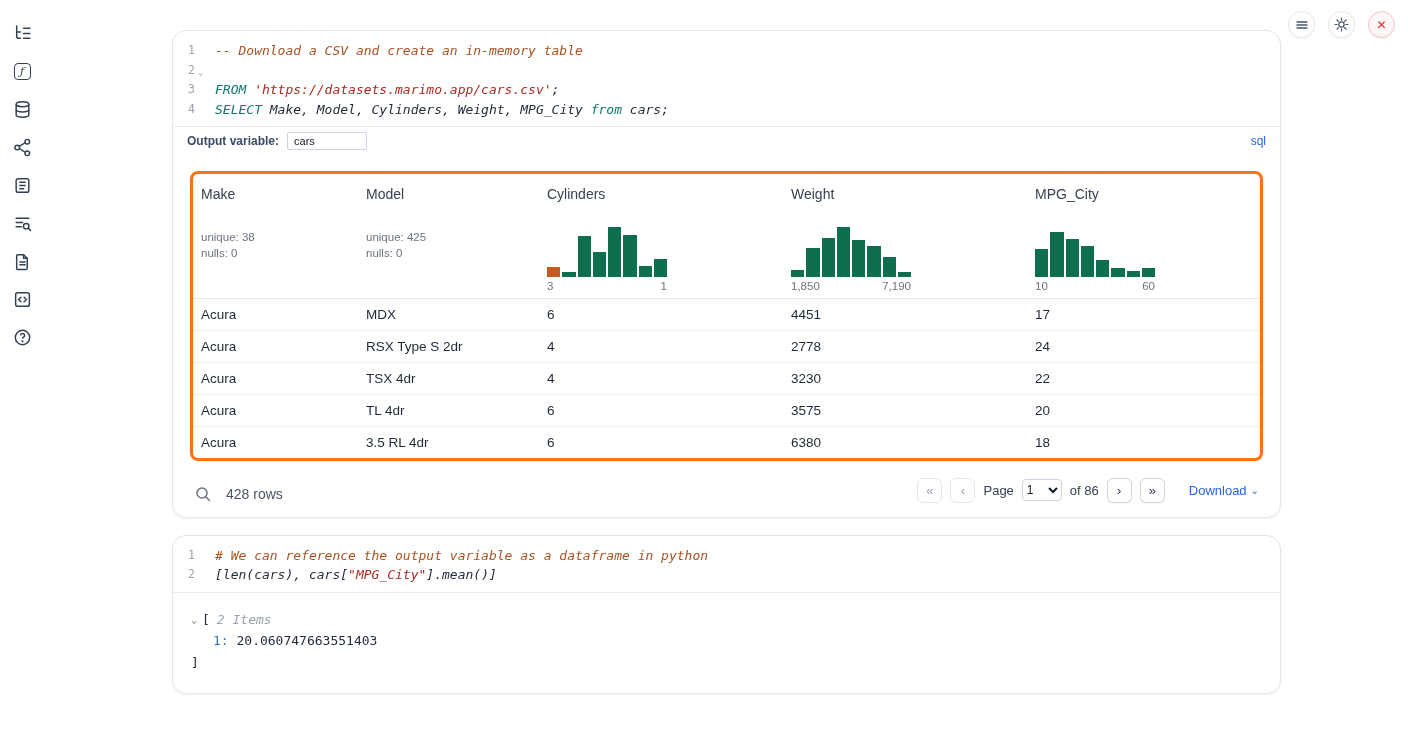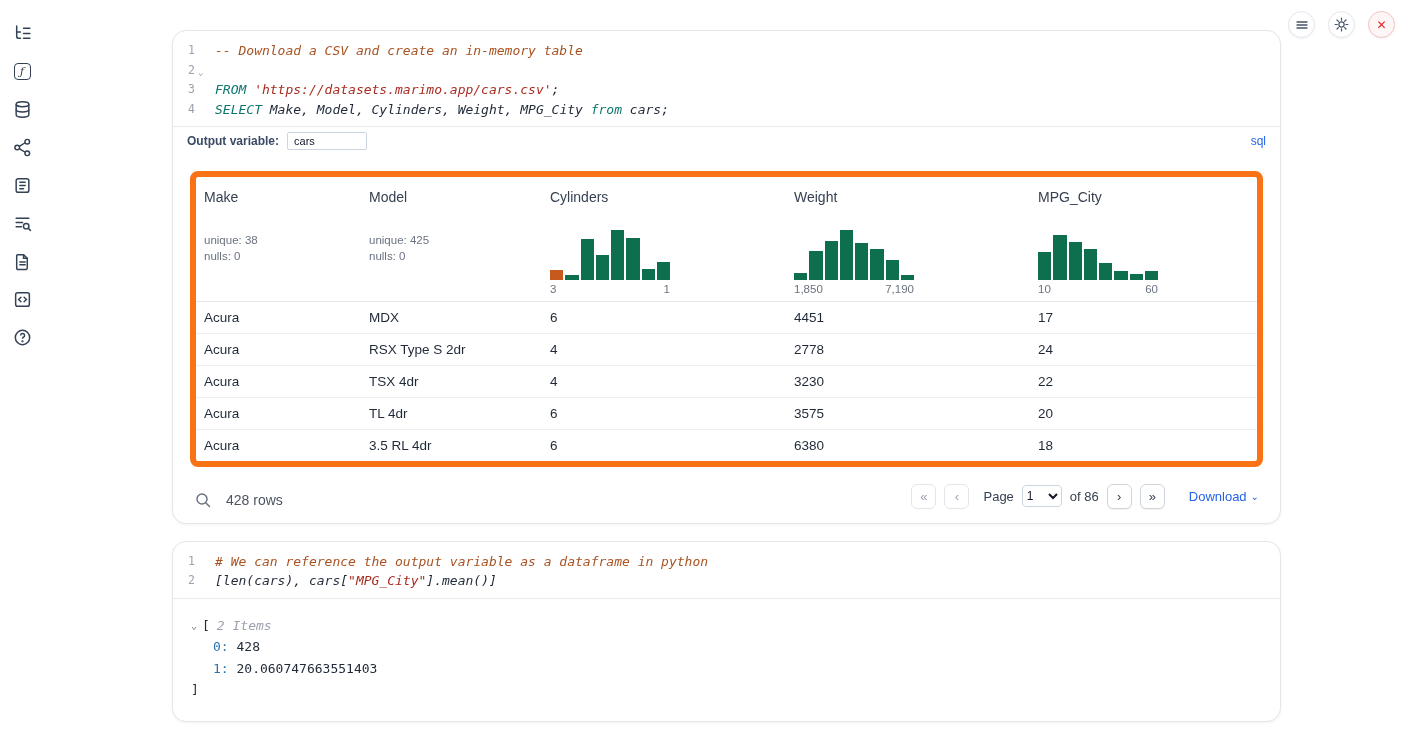--- a/index.html
+++ b/index.html
@@ -32,42 +32,42 @@
   .tok-plain { color:#1f2937; }
 
   .outvar-row { border-top:1px solid #e8eaee; display:flex; align-items:center; padding:5px 14px 7px 14px; }
   .outvar-label { color:#3b4b66; font-weight:700; font-size:12px; margin-right:8px; }
   .outvar-input { width:80px; height:18px; border:1px solid #cbd5e1; border-radius:2px; font-size:11px; padding:0 6px; color:#111827; font-family:"Liberation Sans", sans-serif; }
   .lang-badge { margin-left:auto; color:#2563eb; font-size:12px; cursor:pointer; }
 
   .cell-output { padding:14px 17px 14px; }
 
   
-  .data-table-wrap { border:6px solid #f97316; border-radius:8px; overflow:hidden; }
+  .data-table-wrap { border:3px solid #f97316; border-radius:8px; overflow:hidden; }
   table { width:100%; border-collapse:collapse; }
   th { text-align:left; vertical-align:top; padding:12px 8px 6px; height:124px; border-bottom:1px solid #e5e7eb; font-weight:500; }
   .th-inner { display:flex; flex-direction:column; height:100%; }
   .th-inner.with-hist { justify-content:space-between; }
   .col-label { font-size:14px; color:#374151; }
   .col-stats { margin-top:27px; font-size:11.5px; color:#6b7280; line-height:16px; font-weight:400; }
   .hist { width:120px; }
   .hist-bars { display:flex; align-items:flex-end; gap:2px; height:52px; }
   .hist-bar { flex:1; min-height:1px; }
   .hist-axis { display:flex; justify-content:space-between; font-size:11.5px; color:#6b7280; margin-top:3px; font-weight:400; }
   td { padding:8px; font-size:13.5px; color:#1f2937; border-top:1px solid #eceef1; }
   tbody tr:first-child td { border-top:none; }
 
   
   .table-footer { display:flex; align-items:flex-end; margin-top:10px; padding:0 4px; height:32px; }
   .footer-left { display:flex; align-items:center; gap:14px; }
   .row-count { font-size:14px; color:#4b5563; }
   .footer-right { margin-left:auto; display:flex; align-items:center; gap:8px; font-size:13px; color:#374151; }
   .page-btn { width:25px; height:25px; border:1px solid #e3e7eb; border-radius:6px; background:#fff; display:flex; align-items:center; justify-content:center; font-size:13px; color:#9aa3af; cursor:pointer; }
   .page-btn.enabled { border-color:#ced5dc; color:#334155; box-shadow:0 1px 1px rgba(15,23,42,.05); }
-  .page-label { margin-left:6px; }
+  .page-label { }
   .page-select { height:22px; width:40px; border:1px solid #cbd5e1; border-radius:4px; font-size:12px; background:#fff; color:#111827; }
   .download { color:#2563eb; margin-left:16px; display:flex; align-items:center; gap:4px; cursor:pointer; }
   .download .chev { font-size:10px; }
   .search-btn { background:none; border:none; cursor:pointer; display:flex; }
 
   
   .tree-output { border-top:1px solid #e8eaee; padding:16px 20px 20px 18px; font-family:"DejaVu Sans Mono", monospace; font-size:13px; line-height:21.5px; color:#1f2937; }
   .tree-head { display:flex; align-items:center; }
   .tree-toggle { font-size:10px; color:#6b7280; margin-right:5px; cursor:pointer; }
   .tree-items { color:#9ca3af; font-style:italic; margin-left:7px; }
@@ -364,24 +364,20 @@
       </div>
     </div>
 
     <div class="tree-output">
       <div class="tree-head">
         <span class="tree-toggle">⌄</span>
         <span>[</span>
         <span class="tree-items">2 Items</span>
       </div>
       <div class="tree-entry">
-        <span class="tree-key">0:</span>
-        <span class="tree-val">428</span>
-      </div>
-      <div class="tree-entry">
         <span class="tree-key">1:</span>
         <span class="tree-val">20.060747663551403</span>
       </div>
       <div>]</div>
     </div>
   </section>
 
 </main>
 
 </body></html>

